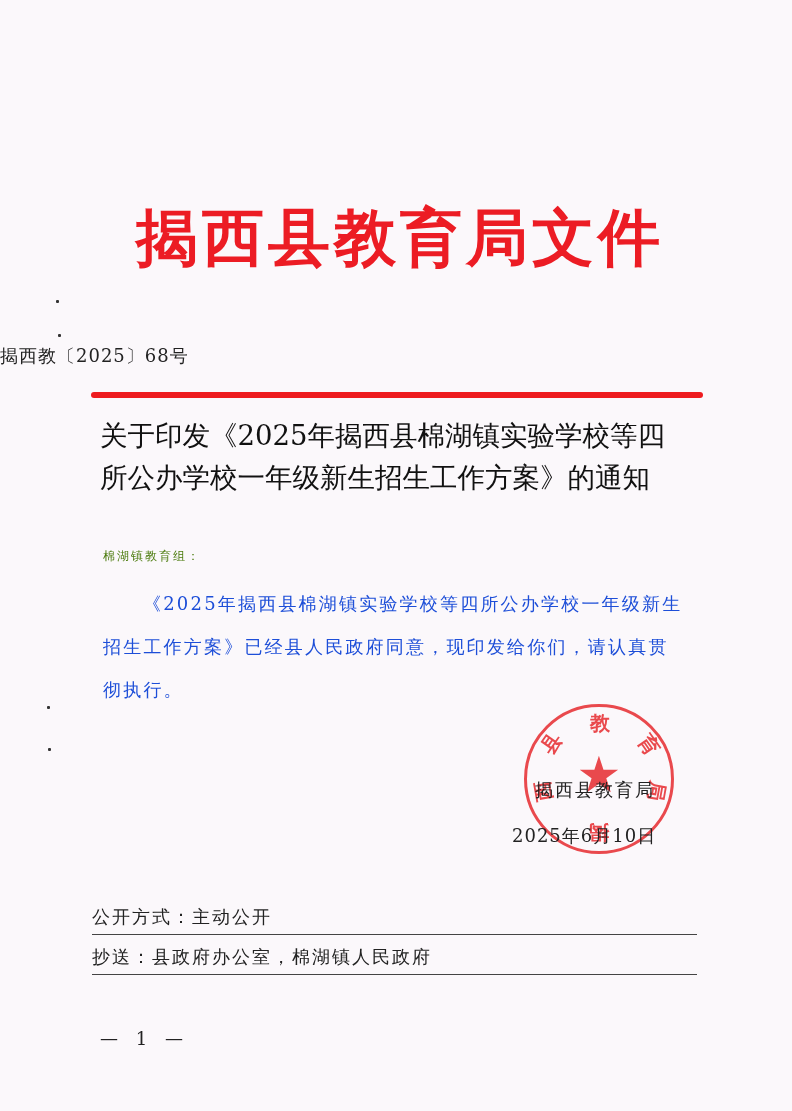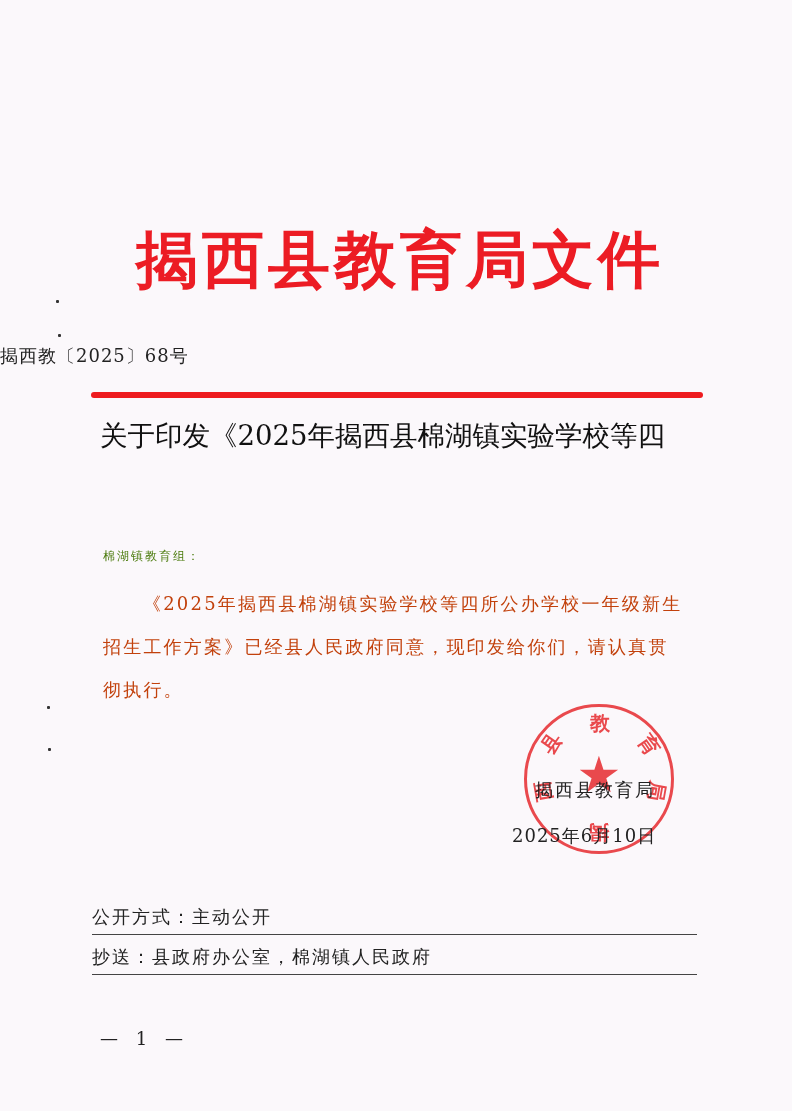--- a/index.html
+++ b/index.html
@@ -8,39 +8,39 @@
     background: #fbf8fb;
     font-family: "DejaVu Serif", "Liberation Serif", serif;
     color: #1d1d1d;
   }
   .page { position: absolute; left: 0; top: 0; width: 792px; height: 1111px; }
   .speck { position: absolute; width: 3px; height: 3px; background: #333; border-radius: 1px; }
   .red-title {
     position: absolute; left: 120px; top: 198px; width: 560px;
     text-align: center; color: #ec1c24;
     font-family: "DejaVu Serif", serif; font-weight: bold;
-    font-size: 62px; letter-spacing: 4px; line-height: 80px; margin-top: 22px;
+    font-size: 62px; letter-spacing: 4px; line-height: 80px;
   }
   .doc-number {
     position: absolute; left: 0; top: 344px; width: 792px; text-align: left;
     font-size: 18px; letter-spacing: 1px; color: #222;
   }
   .red-rule {
     position: absolute; left: 91px; top: 392px; width: 612px; height: 6px;
     background: #ee1b1f; border-radius: 3px;
   }
   .notice-title {
     position: absolute; left: 100px; top: 414px; width: 600px;
     font-weight: normal; font-size: 27.5px; line-height: 42px; color: #111;
     letter-spacing: 0px;
   }
   .salutation { position: absolute; left: 103px; top: 548px; font-size: 12px; color: #4d7c0f; letter-spacing: 2px; }
   .body-text {
     position: absolute; left: 103px; top: 582px; width: 585px;
-    font-size: 18px; line-height: 43px; color: #c2410c; letter-spacing: 2.2px;
+    font-size: 18px; line-height: 43px; color: #1d4ed8; letter-spacing: 2.2px;
     text-indent: 40px;
   }
   .stamp {
     position: absolute; left: 524px; top: 704px; width: 150px; height: 150px;
     border: 3px solid #e8373b; border-radius: 50%; box-sizing: border-box;
     opacity: 0.9;
   }
   .stamp-star {
     position: absolute; left: 48px; top: 44px; width: 48px; height: 48px;
     color: #e8373b; font-size: 50px; line-height: 48px; text-align: center;
@@ -67,20 +67,21 @@
   <div class="speck" style="left:48px;top:748px;"></div>
 
   <div class="red-title">揭西县教育局文件</div>
 
   <div class="doc-number">揭西教〔2025〕68号</div>
 
   <div class="red-rule"></div>
 
   <div class="notice-title">
     <div>关于印发《2025年揭西县棉湖镇实验学校等四</div>
+    <div>所公办学校一年级新生招生工作方案》的通知</div>
   </div>
 
   <div class="salutation">棉湖镇教育组：</div>
 
   <div class="body-text">《2025年揭西县棉湖镇实验学校等四所公办学校一年级新生招生工作方案》已经县人民政府同意，现印发给你们，请认真贯彻执行。</div>
 
   <div class="stamp">
     <span class="stamp-ring-char" style="left:63px;top:6px;">教</span>
     <span class="stamp-ring-char" style="left:14px;top:26px;transform:rotate(-55deg);">县</span>
     <span class="stamp-ring-char" style="left:112px;top:28px;transform:rotate(55deg);">育</span>

